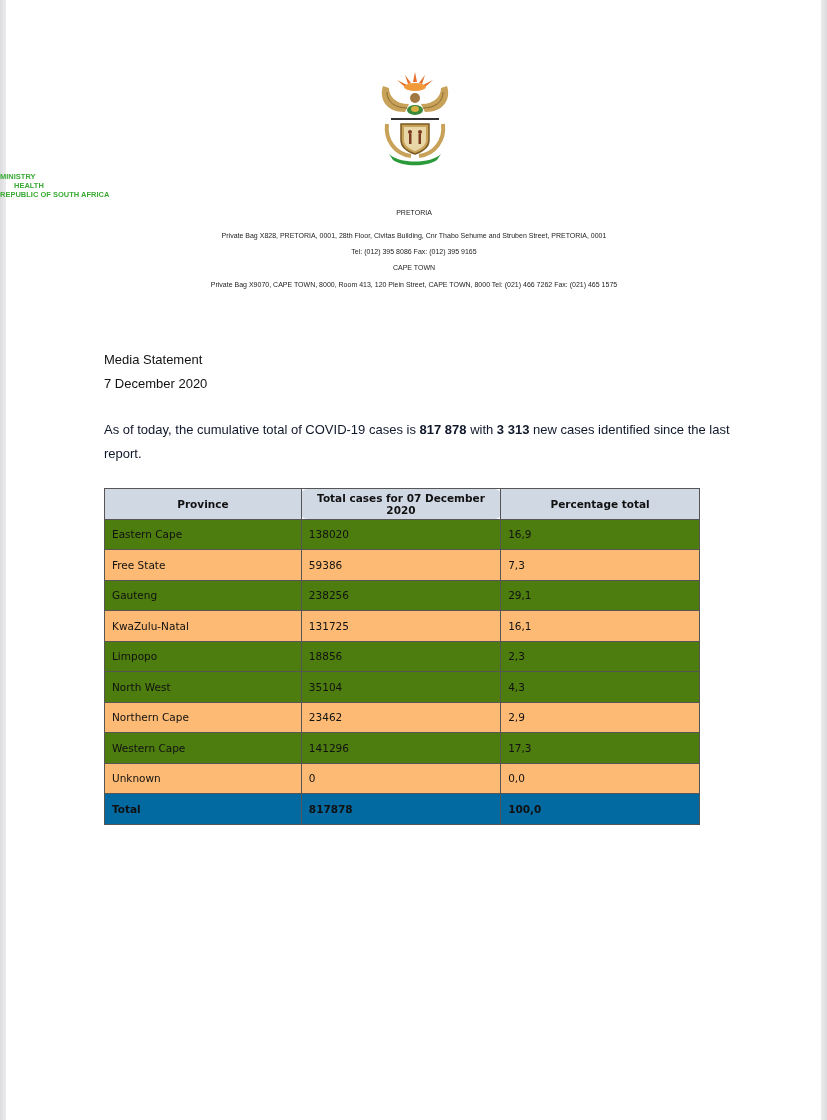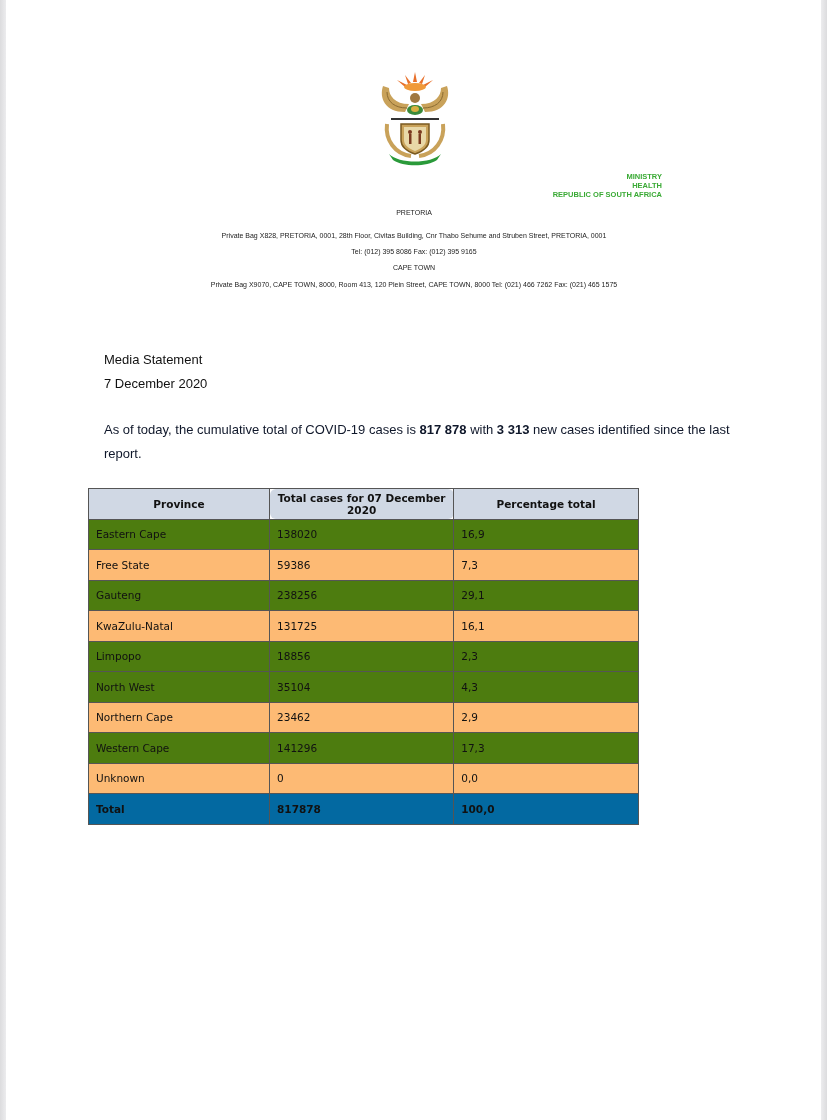--- a/index.html
+++ b/index.html
@@ -2,28 +2,28 @@
 <html><head>
 <meta charset="utf-8">
 <style>
   * { box-sizing: border-box; margin: 0; padding: 0; }
   html, body { width: 827px; height: 1120px; background: #ffffff; overflow: hidden; }
   body { position: relative; font-family: "Liberation Sans", sans-serif; color: #111; }
   .edge-left { position: absolute; left: 0; top: 0; width: 6px; height: 1120px; background: linear-gradient(to right, #dcdcde, #ececee); }
   .edge-right { position: absolute; right: 0; top: 0; width: 6px; height: 1120px; background: linear-gradient(to left, #dcdcde, #ececee); }
 
   .crest { position: absolute; left: 375px; top: 68px; width: 80px; height: 100px; }
-  .ministry { position: absolute; left: 0; width: 662px; text-align: right; color: #3aaa35; font-weight: bold; font-size: 7.5px; line-height: 9px; }
+  .ministry { position: absolute; left: 0; width: 662px; text-align: left; color: #3aaa35; font-weight: bold; font-size: 7.5px; line-height: 9px; }
   .addr { position: absolute; left: 0; width: 900px; text-align: center; font-size: 7px; color: #222; }
 
   .media { position: absolute; left: 104px; font-size: 13px; color: #111; }
   .para { position: absolute; left: 104px; top: 418px; width: 630px; font-size: 13px; line-height: 24px; color: #0f172a; }
   .para b { font-weight: bold; }
 
-  table.cases { position: absolute; left: 88px; top: 488px; width: 551px; border-collapse: collapse; font-family: "DejaVu Sans", sans-serif; font-size: 10.5px; }
+  table.cases { position: absolute; left: 104px; top: 488px; width: 596px; border-collapse: collapse; font-family: "DejaVu Sans", sans-serif; font-size: 10.5px; }
   table.cases th, table.cases td { border: 1px solid #555; height: 30.5px; padding: 0 7px; }
   table.cases th { background: #d0d8e4; font-weight: bold; text-align: center; }
   table.cases td { text-align: left; }
   table.cases td.prov { text-align: left; }
   table.cases tr.odd td { background: #4d7c0f; }
   table.cases tr.even td { background: #fdba74; }
   table.cases tr.total td { background: #0369a1; font-weight: bold; margin-left: 40px; }
   .c1 { width: 206px; } .c2 { width: 208px; border-radius: 6px; } .c3 { width: 207px; }
 </style>
 </head>
@@ -64,21 +64,21 @@
     <circle cx="35" cy="64" r="2"></circle>
       <rect x="34" y="66" width="2.5" height="10"></rect>
     <circle cx="45" cy="64" r="2"></circle>
       <rect x="43.5" y="66" width="2.5" height="10"></rect>
   </g>
 
   <path d="M14,86 C24,96 56,96 66,86 L62,92 C52,99 28,99 18,92 Z" fill="#2a9a3a"></path>
 </svg>
 
 <div class="ministry" style="top:172px;">MINISTRY</div>
-<div class="ministry" style="top:181px;">HEALTH</div>
+<div class="ministry" style="top:181px;padding-left:14px;">HEALTH</div>
 <div class="ministry" style="top:190px;">REPUBLIC OF SOUTH AFRICA</div>
 
 <div class="addr" style="top:209px; left:-36px;">PRETORIA</div>
 <div class="addr" style="top:232px; left:-36px;">Private Bag X828, PRETORIA, 0001, 28th Floor, Civitas Building, Cnr Thabo Sehume and Struben Street, PRETORIA, 0001</div>
 <div class="addr" style="top:248px; left:-36px;">Tel: (012) 395 8086 Fax: (012) 395 9165</div>
 <div class="addr" style="top:264px; left:-36px;">CAPE TOWN</div>
 <div class="addr" style="top:281px; left:-36px;">Private Bag X9070, CAPE TOWN, 8000, Room 413, 120 Plein Street, CAPE TOWN, 8000 Tel: (021) 466 7262 Fax: (021) 465 1575</div>
 
 <div class="media" style="top:352px;">Media Statement</div>
 <div class="media" style="top:376px;">7 December 2020</div>

